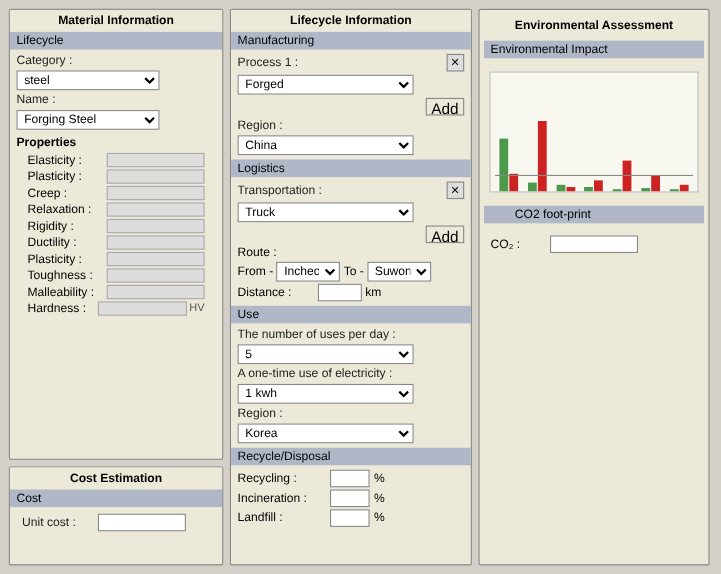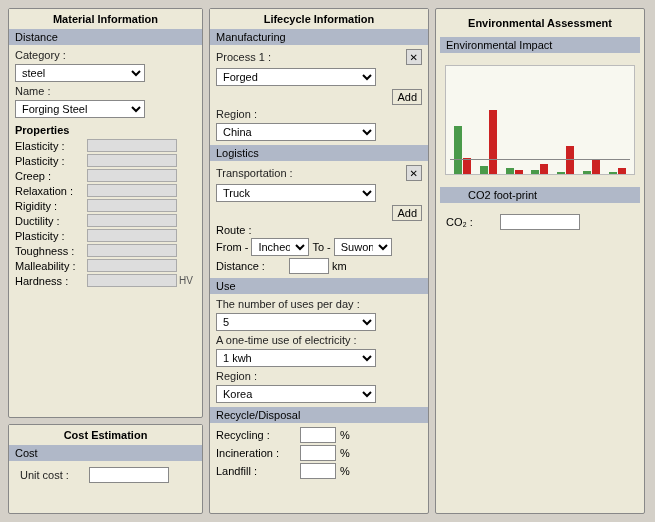--- a/index.html
+++ b/index.html
@@ -61,21 +61,21 @@
     select {
       width: 130px;
       height: 18px;
     }
     input[type="text"] {
       height: 16px;
     }
     .prop-row {
       display: flex;
       align-items: center;
-      margin: 2px 6px;
+      margin: 2px 16px;
     }
     .prop-label {
       width: 72px;
       font-size: 11px;
     }
     .prop-bar {
       width: 90px;
       height: 13px;
       background: #ddd;
       border: 1px solid #aaa;
@@ -149,21 +149,21 @@
       position: absolute;
       bottom: 14px;
       left: 4px;
       right: 4px;
       height: 1px;
       background: #888;
     }
     .btn-add {
       background: #ece9d8;
       border: 1px solid #888;
-      font-size: 11px;
+      font-size: 14px;
       padding: 1px 4px;
       cursor: pointer;
       height: 16px;
     }
     .btn-x {
       background: #ddd;
       border: 1px solid #888;
       font-size: 10px;
       padding: 0 3px;
       cursor: pointer;
@@ -220,21 +220,21 @@
     }
   </style>
 </head>
 <body>
 
 <div class="main-container">
 
   <div class="left-panel">
     <div class="panel material-panel">
       <div class="panel-title">Material Information</div>
-      <div class="section-header">Distance</div>
+      <div class="section-header">Lifecycle</div>
       <div class="field-row">
         <span class="field-label">Category :</span>
       </div>
       <div class="field-row" style="margin-top:1px;">
         <select>
           <option>steel</option>
         </select>
       </div>
       <div class="field-row">
         <span class="field-label">Name :</span>

